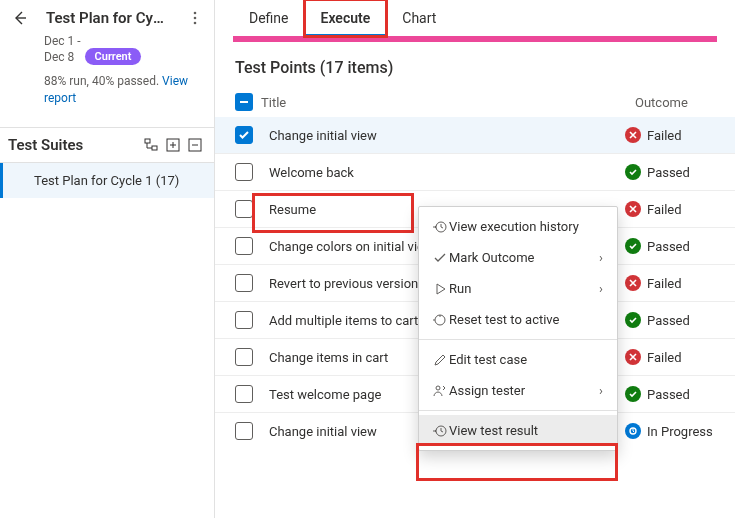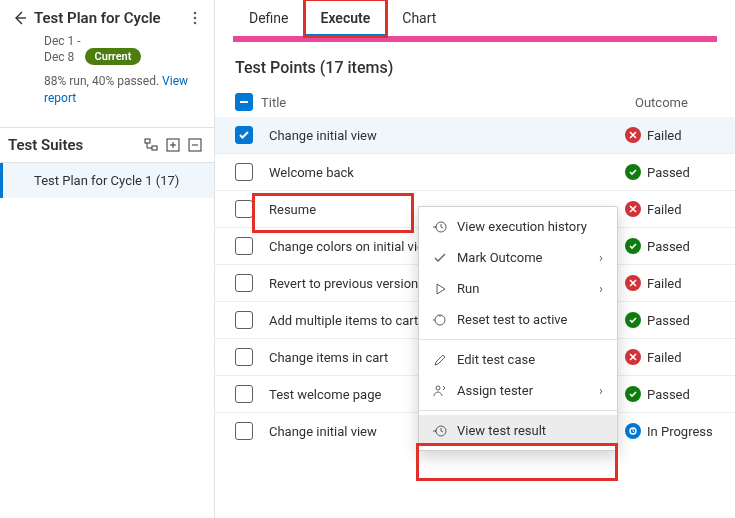--- a/index.html
+++ b/index.html
@@ -1,26 +1,26 @@
 <!DOCTYPE html>
 <html><head>
 <meta charset="utf-8">
 <style>
   * { box-sizing: border-box; margin: 0; padding: 0; font-family: -apple-system, BlinkMacSystemFont, "Segoe UI", Roboto, sans-serif; }
   body { width: 735px; height: 518px; overflow: hidden; background: #fff; color: #323130; font-size: 13px; }
   .layout { display: flex; height: 100%; }
   .sidebar { width: 215px; flex: 0 0 215px; border-right: 1px solid #e1e1e1; display: flex; flex-direction: column; }
   .sb-top { padding: 8px 10px 10px 10px; }
-  .sb-title-row { display: flex; align-items: center; gap: 4px; }
+  .sb-title-row { display: flex; align-items: center; gap: 16px; }
   .back-icon { width: 20px; height: 20px; display:flex; align-items:center; justify-content:center; cursor:pointer;}
   .sb-title { font-size: 15px; font-weight: 600; flex:1; white-space:nowrap; overflow:hidden; text-overflow:ellipsis;}
   .sb-more { width:18px; display:flex; align-items:center; justify-content:center; cursor:pointer;}
   .sb-meta { padding: 6px 0 0 34px; display:flex; align-items:flex-end; gap:4px;}
   .sb-dates { color:#605e5c; font-size:12px; line-height:1.3;}
-  .pill { background:#4d7c0f; color:#fff; border-radius:10px; font-size:11px; padding:2px 10px; font-weight:600;}
+  .pill { background:#8b5cf6; color:#fff; border-radius:10px; font-size:11px; padding:2px 10px; font-weight:600;}
   .sb-stats { padding: 8px 0 0 34px; font-size:12px; color:#605e5c; line-height:1.4;}
   .sb-stats a { color:#0067b8; text-decoration:none; cursor:pointer;}
   .suites-head { display:flex; align-items:center; border-top:1px solid #e1e1e1; border-bottom:1px solid #e1e1e1; padding:6px 8px; margin-top:10px;}
   .suites-head .t { font-weight:600; font-size:15px; flex:1;}
   .ico-btn { width:22px;height:22px;display:flex;align-items:center;justify-content:center;cursor:pointer;}
   .suite-item { padding:10px 31px; border-left:3px solid #0078d4; background:#eff6fc; font-size:13px; cursor:pointer;}
   .main { flex:1; display:flex; flex-direction:column; overflow:hidden;}
   .main-head { padding:10px 18px 0 18px;}
   .main-title { font-size:18px; font-weight:600; margin-bottom:10px;}
   .tabs { display:flex; gap:0; border-bottom:6px solid #ec4899; margin:0 18px;}
@@ -43,21 +43,21 @@
   .chk svg { display:none;}
   .hdr-chk { width:18px; height:18px; border-radius:3px; background:#0078d4; display:flex; align-items:center; justify-content:center; cursor:pointer;}
   .hdr-chk::after { content:""; width:8px; height:2px; background:#fff;}
   .r-title { flex:1; padding-left:8px; overflow:hidden; white-space:nowrap; text-overflow:ellipsis;}
   .r-out { width:90px; display:flex; align-items:center; gap:6px;}
   .badge { width:16px; height:16px; border-radius:50%; display:flex; align-items:center; justify-content:center;}
   .b-fail { background:#d13438;}
   .b-pass { background:#107c10;}
   .b-prog { background:#0078d4;}
   .menu { position:absolute; left:418px; top:206px; width:200px; background:#fff; border:1px solid #d0d0d0; border-radius:2px; box-shadow:0 6px 16px rgba(0,0,0,.18); padding:4px 0; z-index:50;}
-  .menu .mi { display:flex; align-items:center; gap:10px; padding:8px 14px; cursor:pointer; font-size:13px;}
+  .menu .mi { display:flex; align-items:center; gap:2px; padding:8px 14px; cursor:pointer; font-size:13px;}
   .menu .sep { height:1px; background:#e1e1e1; margin:4px 0;}
   .menu .exp { margin-left:auto; color:#605e5c;}
   .menu .mi.hl { background:#ececec; }
   .menu-hi { position:absolute; left:416px; top:443px; width:202px; height:38px; border:3px solid #e1302a; pointer-events:none; z-index:60;}
   .row-hi { position:absolute; left:252px; top:193px; width:162px; height:40px; border:3px solid #e1302a; pointer-events:none; z-index:40;}
   svg { display:block; }
 </style>
 </head>
 <body>
 

